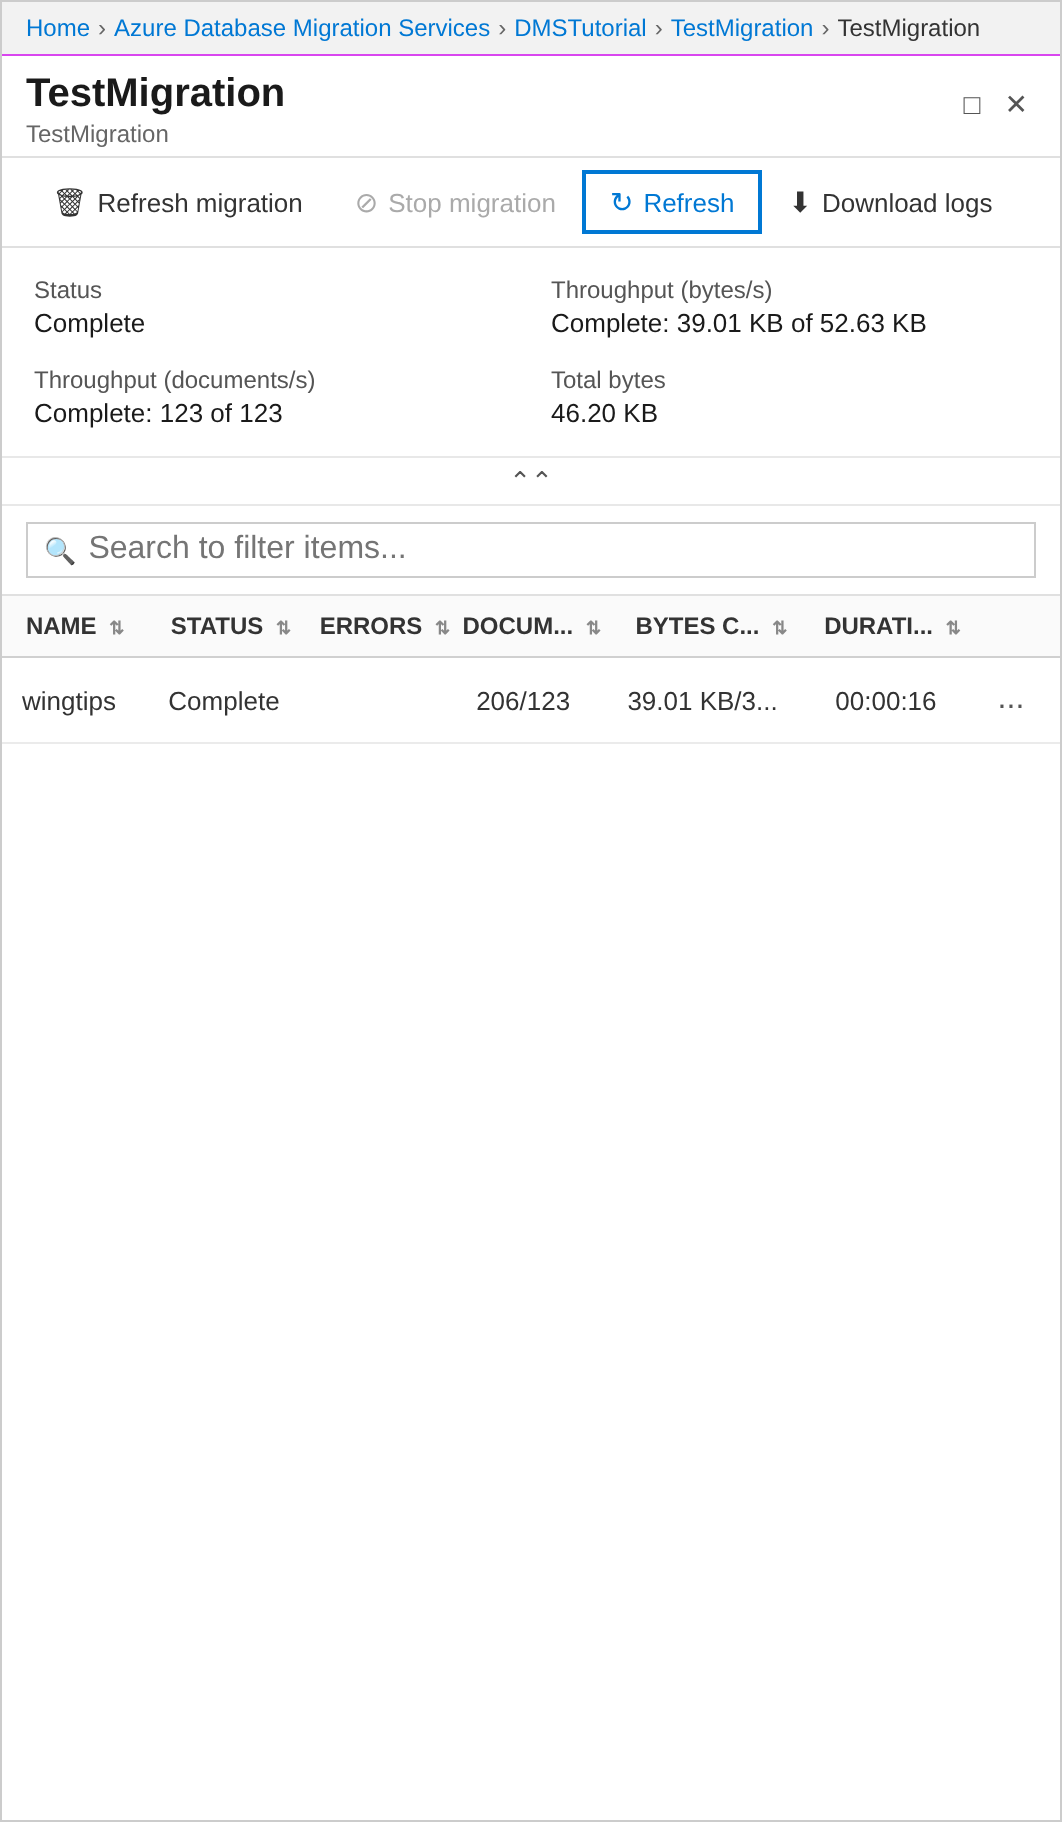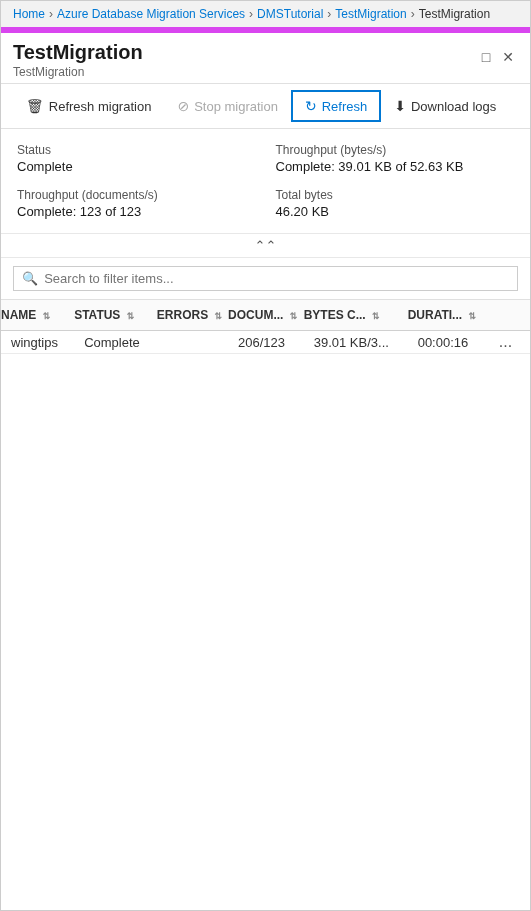--- a/index.html
+++ b/index.html
@@ -17,21 +17,21 @@
     
     .breadcrumb {
       background: #f2f2f2;
       padding: 6px 12px;
       font-size: 12px;
       color: #0078d4;
       display: flex;
       align-items: center;
       flex-wrap: wrap;
       gap: 2px;
-      border-bottom: 6px solid #d946ef;
+      border-bottom: 1px solid #d946ef;
     }
     .breadcrumb a {
       color: #0078d4;
       text-decoration: none;
     }
     .breadcrumb .sep { color: #666; margin: 0 2px; }
     .breadcrumb .current { color: #333; font-weight: 500; }
 
     
     .page-header {
@@ -142,21 +142,21 @@
       display: flex;
       align-items: center;
       border: 1px solid #ccc;
       padding: 4px 8px;
       gap: 6px;
       background: #fff;
     }
     .search-input-wrap input {
       border: none;
       outline: none;
-      font-size: 13px;
+      font-size: 16px;
       color: #4d7c0f;
       flex: 1;
       background: transparent;
     }
     .search-icon-svg {
       color: #888;
       font-size: 13px;
     }
 
     
@@ -164,38 +164,38 @@
       width: 100%;
       border-collapse: collapse;
       font-size: 13px;
     }
     .data-table thead tr {
       background: #fafafa;
       border-bottom: 1px solid #d0d0d0;
     }
     .data-table th {
       padding: 8px 0;
-      text-align: left;
+      text-align: center;
       font-weight: 600;
       color: #333;
       font-size: 12px;
       white-space: nowrap;
     }
     .data-table th .sort-icon {
       display: inline-block;
       font-size: 9px;
       color: #888;
       margin-left: 3px;
       vertical-align: middle;
     }
     .data-table tbody tr {
       border-bottom: 1px solid #ebebeb;
     }
     .data-table td {
-      padding: 0 10px;
+      padding: 10px 10px;
       color: #333;
       font-size: 13px;
     }
     .ellipsis-btn {
       background: none;
       border: none;
       cursor: pointer;
       color: #555;
       font-size: 16px;
       padding: 2px 4px;

